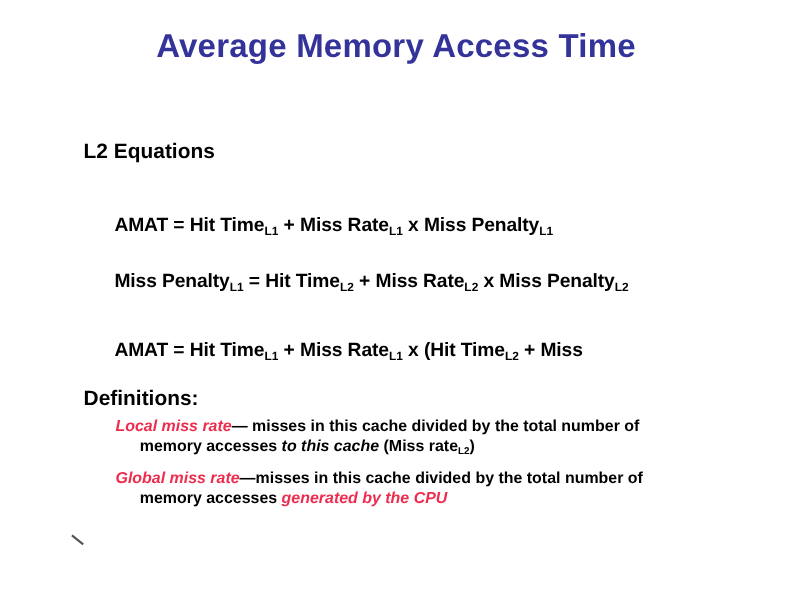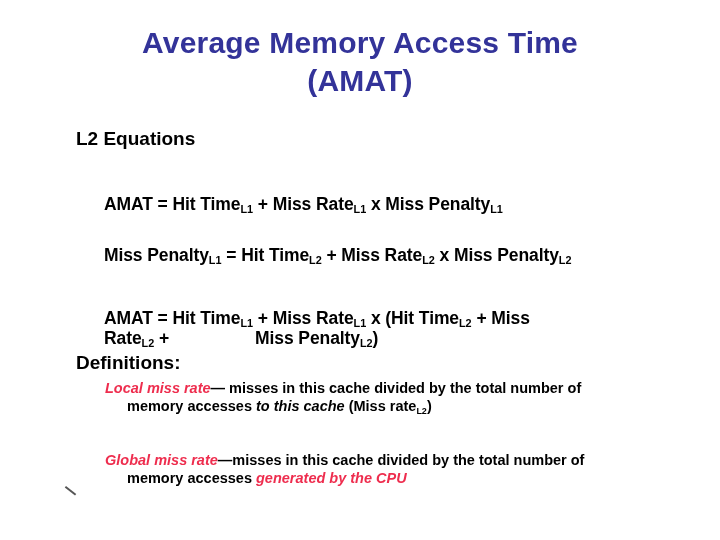--- a/index.html
+++ b/index.html
@@ -75,21 +75,21 @@
   
   .def-block {
     position: absolute;
     font-size: 14.5px;
     font-weight: bold;
     line-height: 17.5px;
     color: #000;
     width: 600px;
   }
   #def-local { left: 105px; top: 380px; }
-  #def-global { left: 105px; top: 427px; margin-top: 25px; }
+  #def-global { left: 105px; top: 427px; }
   .def-line { display: block; white-space: pre-wrap; }
   .def-indent { padding-left: 22px; }
   .hl {
     color: #ee2d4e;
     font-style: italic;
   }
   .ital { font-style: italic; }
 
   
   #stray-mark {
@@ -106,34 +106,32 @@
     border-top: 2px solid #555;
     transform: rotate(38deg);
     transform-origin: 0 0;
   }
 </style>
 </head>
 <body>
 
 <div id="slide-title">
   <span class="tline">Average Memory Access Time</span>
-  <span class="tline">(AMAT)</span>
 </div>
 
 <div id="slide-body">
 
   <div class="sect-head" id="eq-heading">L2 Equations</div>
 
   <div class="eq-line" id="eq-1"><span>AMAT = Hit Time</span><sub>L1</sub><span> + Miss Rate</span><sub>L1</sub><span> x Miss Penalty</span><sub>L1</sub></div>
 
   <div class="eq-line" id="eq-2"><span>Miss Penalty</span><sub>L1</sub><span> = Hit Time</span><sub>L2</sub><span> + Miss Rate</span><sub>L2</sub><span> x Miss Penalty</span><sub>L2</sub></div>
 
   <div class="eq-line" id="eq-3a"><span>AMAT = Hit Time</span><sub>L1</sub><span> + Miss Rate</span><sub>L1</sub><span> x (Hit Time</span><sub>L2</sub><span> + Miss</span></div>
 
-  <div class="eq-line" id="eq-3b"><span>Rate</span><sub>L2</sub><span> +</span><span class="gap-wide"></span><span>Miss Penalty</span><sub>L2</sub><span>)</span></div>
 
   <div class="sect-head" id="def-heading">Definitions:</div>
 
   <div class="def-block" id="def-local">
     <span class="def-line"><span class="hl">Local miss rate</span><span>— misses in this cache divided by the total number of</span></span>
     <span class="def-line def-indent"><span>memory accesses </span><span class="ital">to this cache</span><span> (Miss rate</span><sub>L2</sub><span>)</span></span>
   </div>
 
   <div class="def-block" id="def-global">
     <span class="def-line"><span class="hl">Global miss rate</span><span>—misses in this cache divided by the total number of</span></span>

